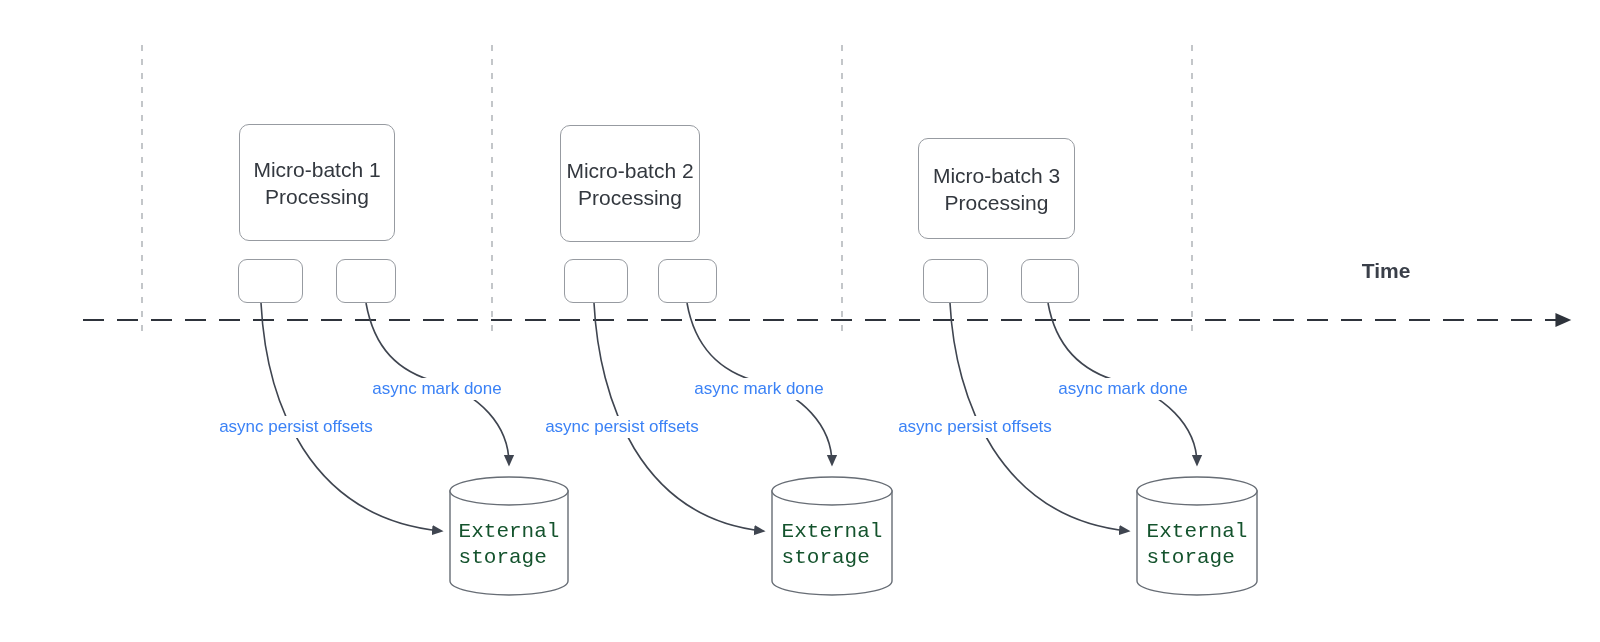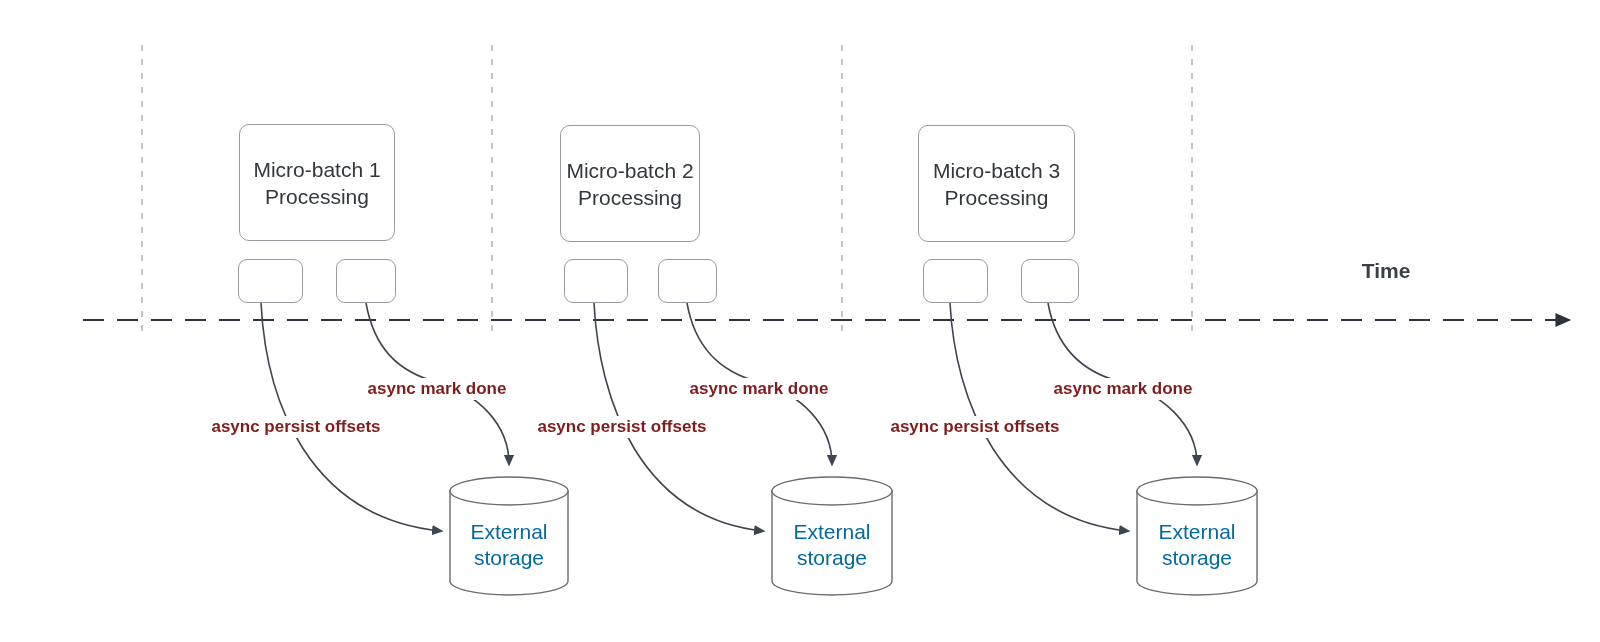--- a/index.html
+++ b/index.html
@@ -13,26 +13,26 @@
     border:1.5px solid #979ba1;border-radius:10px;
     display:flex;align-items:center;justify-content:center;
     text-align:center;font-size:21px;line-height:27px;color:#33383f;
   }
   .node .node-text{white-space:pre-line;}
   .mini{
     position:absolute;box-sizing:border-box;background:#fff;
     border:1.5px solid #979ba1;border-radius:9px;
   }
   .storage-text{
-    position:absolute;text-align:center;font-size:21px;line-height:26px;
-    color:#0369a1;white-space:pre-line;transform:translate(-50%,-50%);
+    position:absolute;font-size:21px;line-height:26px;
+    color:#14532d;white-space:pre-line;transform:translate(-50%,-50%);font-family:Liberation Mono, monospace;
   }
   .async-label{
     position:absolute;transform:translate(-50%,-50%);
-    font-size:17px;font-weight:bold;color:#7f1d1d;
+    font-size:17px;font-weight:normal;color:#3b82f6;
     background:#ffffff;padding:1px 3px;white-space:nowrap;
   }
   .time-label{
     position:absolute;transform:translate(-50%,-50%);
     font-size:21px;color:#3a3f49;white-space:nowrap;font-weight:bold;
   }
 </style>
 </head>
 <body>
 
@@ -93,21 +93,21 @@
     <span class="node-text">Micro-batch 2
 Processing</span>
   </div>
   <div class="mini" style="left:564px;top:259px;width:64px;height:44px"></div>
   <div class="mini" style="left:658px;top:259px;width:59px;height:44px"></div>
   <div class="async-label" style="left:622px;top:427px">async persist offsets</div>
   <div class="async-label" style="left:759px;top:389px">async mark done</div>
   <div class="storage-text" style="left:832px;top:545px">External
 storage</div>
 
-  <div class="node" style="left:918px;top:125px;width:157px;height:117px">
+  <div class="node" style="left:918px;top:138px;width:157px;height:101px">
     <span class="node-text">Micro-batch 3
 Processing</span>
   </div>
   <div class="mini" style="left:923px;top:259px;width:65px;height:44px"></div>
   <div class="mini" style="left:1021px;top:259px;width:58px;height:44px"></div>
   <div class="async-label" style="left:975px;top:427px">async persist offsets</div>
   <div class="async-label" style="left:1123px;top:389px">async mark done</div>
   <div class="storage-text" style="left:1197px;top:545px">External
 storage</div>
 

